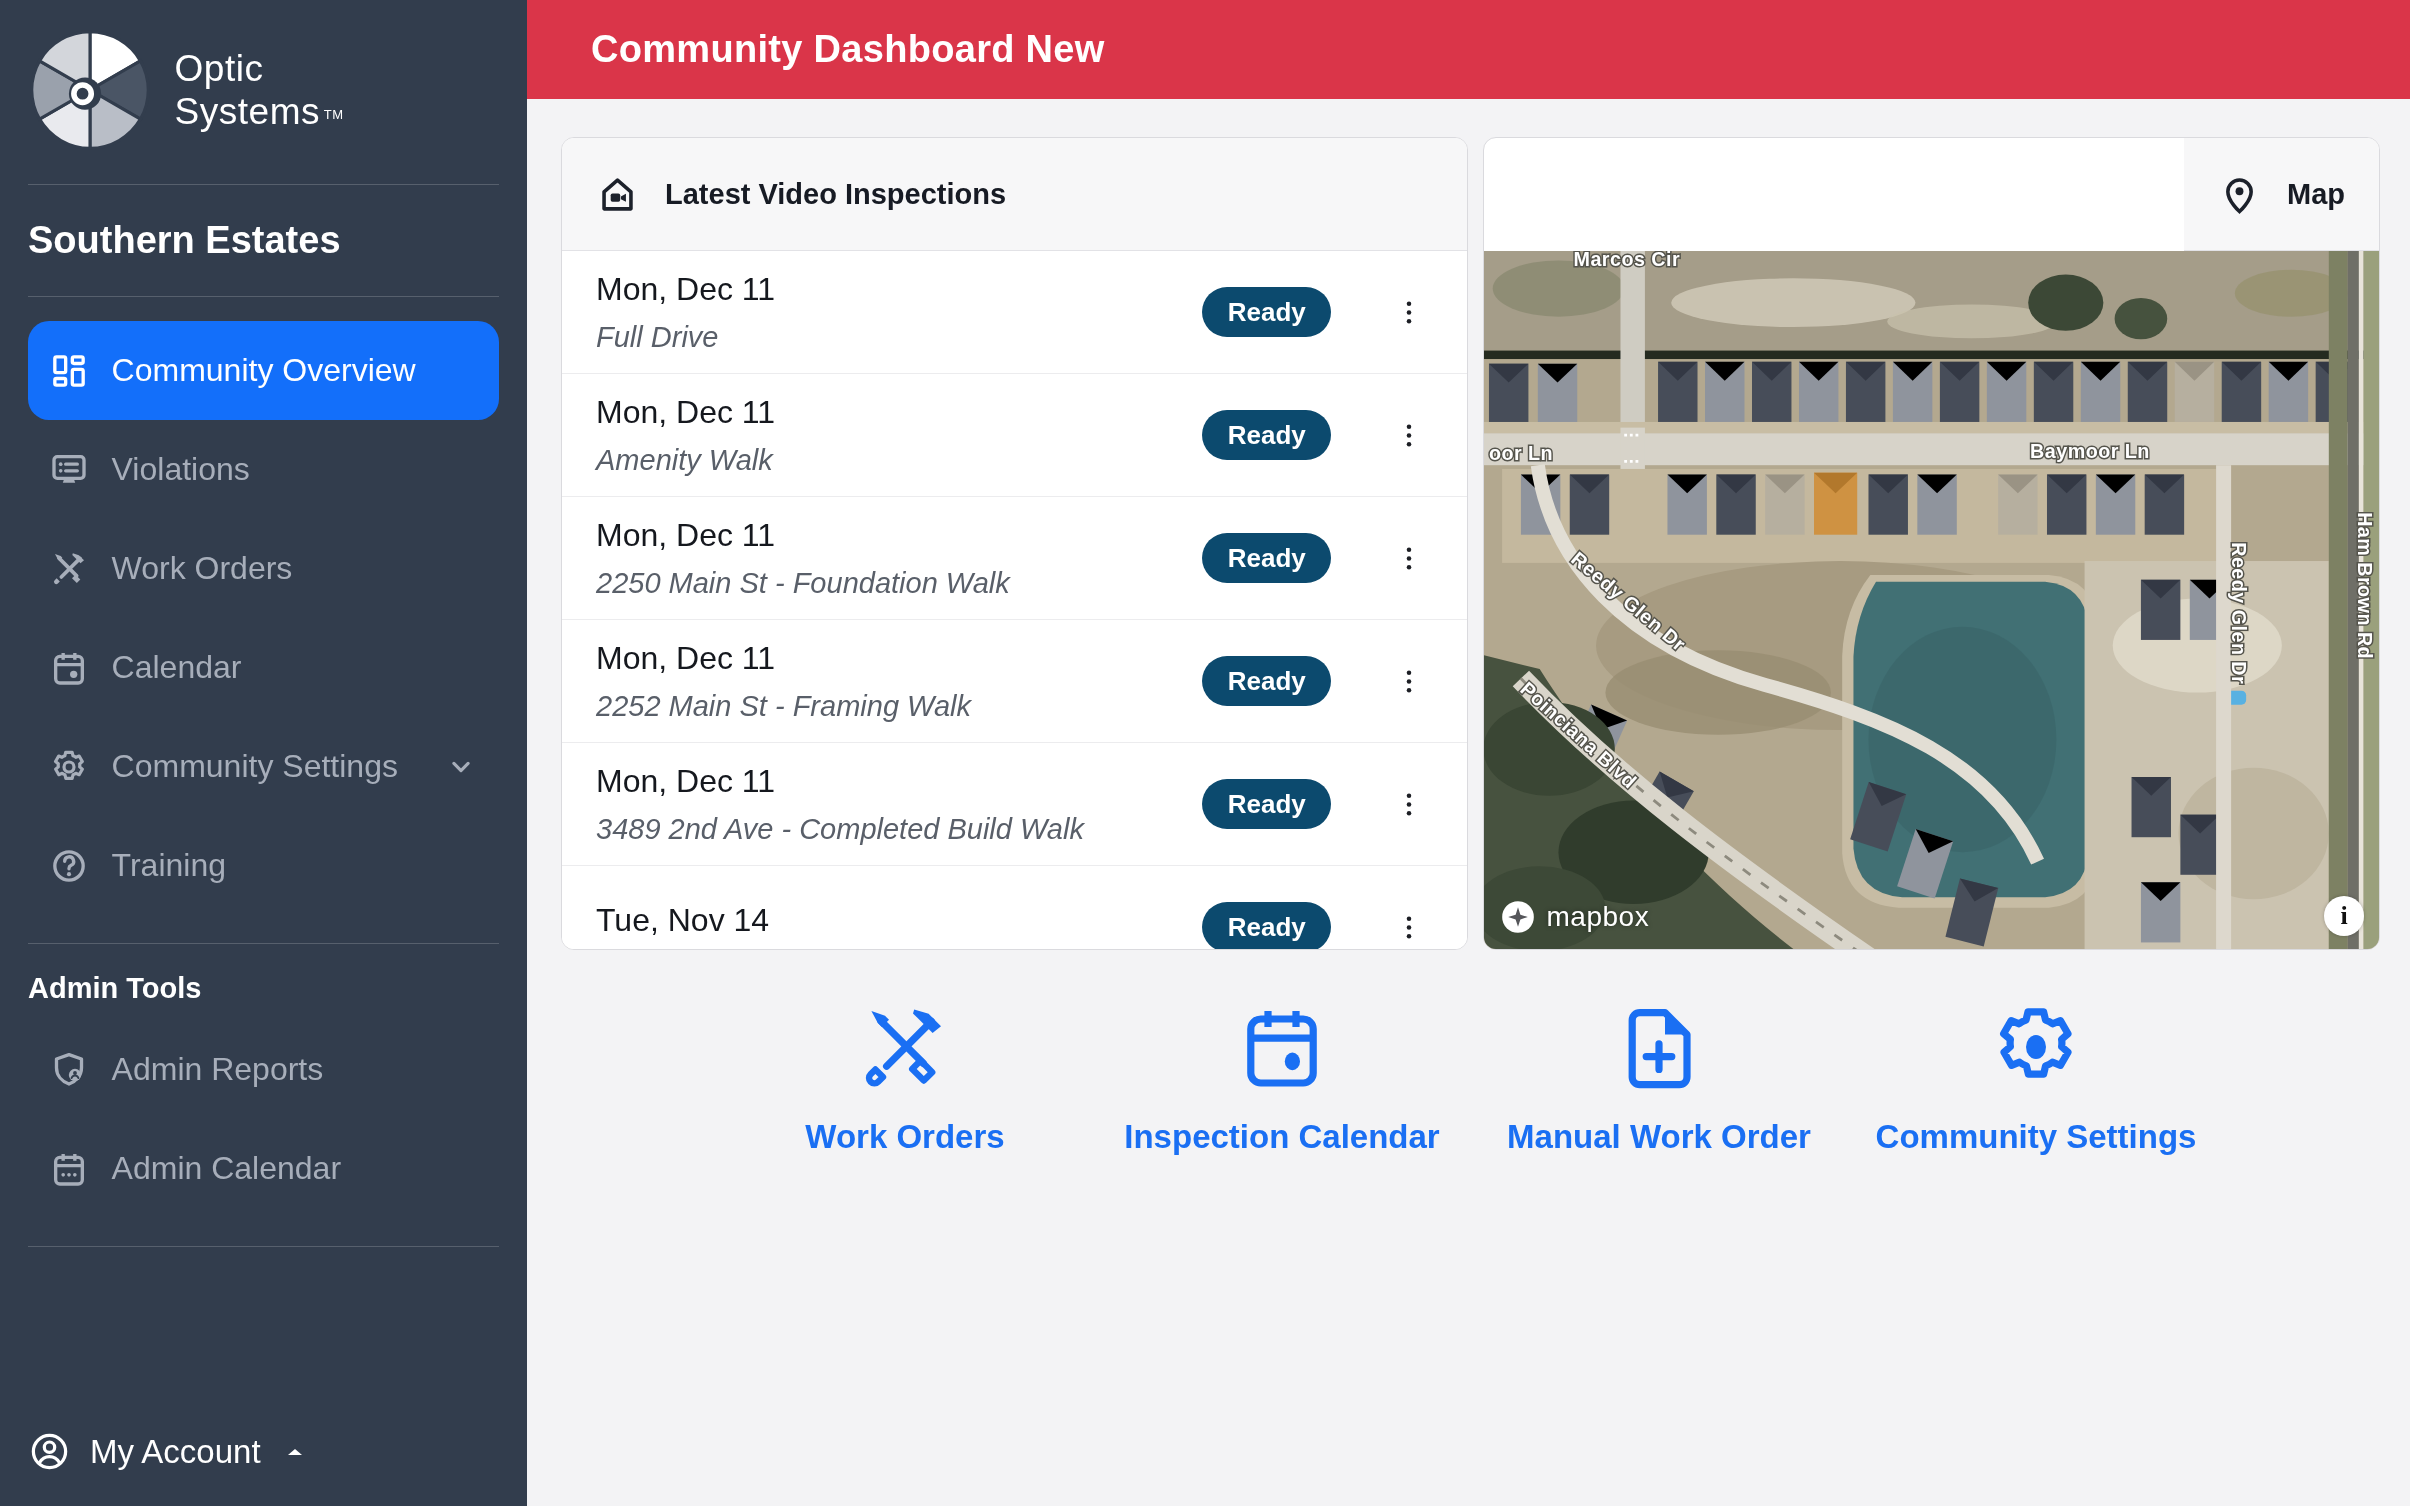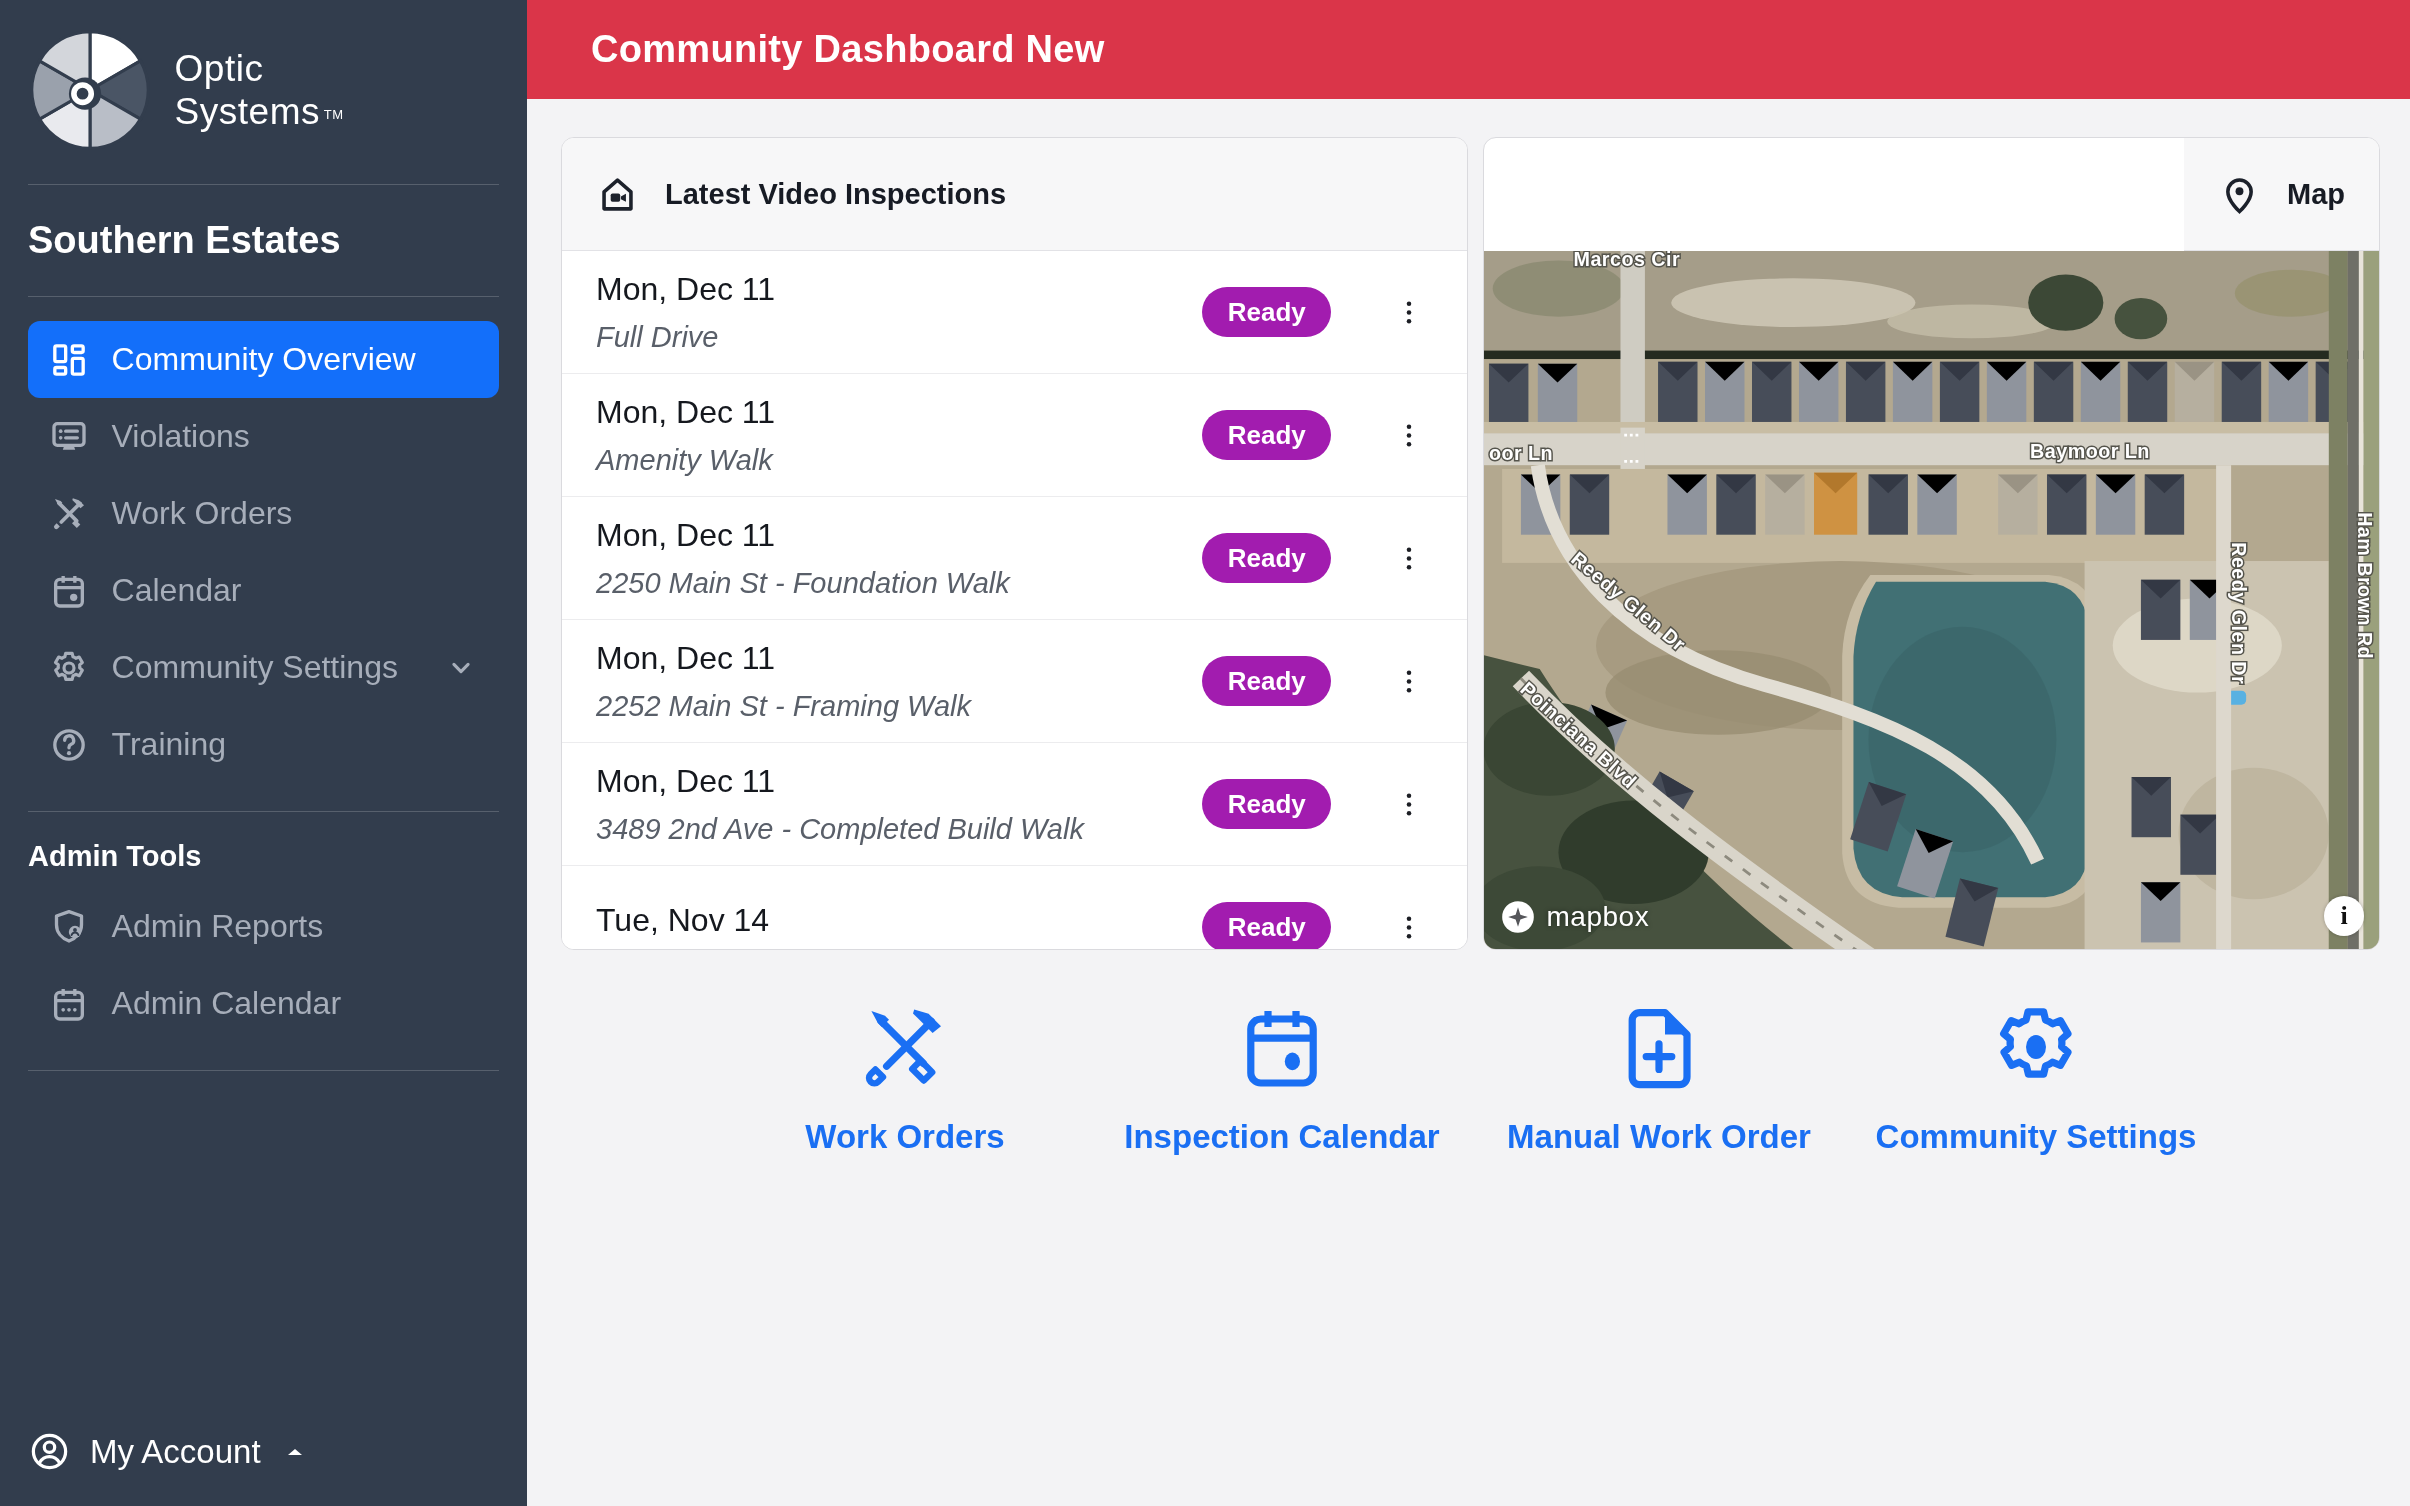--- a/index.html
+++ b/index.html
@@ -8,21 +8,21 @@
 
   
   .sidebar { width:527px; min-width:527px; height:1507px; background:#323d4d; color:#a7aeba; display:flex; flex-direction:column; }
   .logo-row { display:flex; align-items:center; gap:22.6px; padding:28px 28px 5.6px 28px; }
   .logo-mark { width:124px; height:124px; flex:0 0 auto; }
   .logo-text { color:#fff; font-weight:normal; font-size:37px; line-height:43px; letter-spacing:0.5px; position:relative; }
   .logo-tm { font-size:13px; vertical-align:top; position:relative; top:3px; margin-left:3.8px; }
   .divider { border-top:0.9px solid rgba(255,255,255,.18); margin:0 28px; }
   .community-name { color:#fff; font-weight:bold; font-size:38px; padding:34px 28px; }
   .nav { padding:24.5px 28px 0 28px; }
-  .nav-item { display:flex; align-items:center; gap:22.6px; height:77px; padding:0 21px; border-radius:12px; font-size:32px; color:#a7aeba; cursor:pointer; position:relative; }
+  .nav-item { display:flex; align-items:center; gap:22.6px; height:99px; padding:0 21px; border-radius:21px; font-size:32px; color:#a7aeba; cursor:pointer; position:relative; }
   .nav-item.active { background:#136ffa; color:#fff; }
   .nav-icon { width:40px; height:40px; flex:0 0 auto; }
   .nav-chevron { width:34px; height:34px; margin-left:auto; }
   .section-block { padding:0 28px; }
   .section-heading { color:#fff; font-weight:bold; font-size:29px; padding:28px 0 15px 0; }
   .sidebar-spacer { flex:1; }
   .account-row { display:flex; align-items:center; gap:19px; color:#fff; font-size:33px; padding:0 44px 34px 28px; cursor:pointer; }
   .account-icon { width:43px; height:43px; }
   .caret-up { width:28px; height:28px; margin-left:1.9px; }
 
@@ -37,21 +37,21 @@
   .card-map { flex:956 0 0; display:flex; flex-direction:column;align-items:flex-end; }
   .card-head { height:113px; background:#f7f7f8; border-bottom:0.9px solid #e2e2e6; display:flex; align-items:center; gap:26px; padding:0 34px; flex:0 0 auto; }
   .card-head-icon { width:43px; height:43px; color:#1c212b; }
   .card-title { font-size:29px; font-weight:600; color:#171b24; }
 
   .list { height:699px; overflow:hidden; }
   .row { height:123px; display:flex; align-items:center; padding:0 32px 0 34px; border-bottom:0.9px solid #ececee; cursor:pointer; background:#fff; }
   .row-texts { flex:1; min-width:0; }
   .row-date { font-size:32px; color:#15181e; }
   .row-sub { font-size:29px; font-style:italic; color:#595f69; margin-top:13px; }
-  .badge { background:#a21caf; color:#fff; font-weight:bold; font-size:26px; padding:9.4px 25.4px; border-radius:941px; flex:0 0 auto; }
+  .badge { background:#0c4a6e; color:#fff; font-weight:bold; font-size:26px; padding:9.4px 25.4px; border-radius:941px; flex:0 0 auto; }
   .kebab-btn { width:53px; height:72px; margin-left:51px; display:flex; align-items:center; justify-content:center; cursor:pointer; color:#1c1e24; flex:0 0 auto; }
   .kebab-btn svg { width:32px; height:53px; }
 
   .map-body { position:relative; flex:1; overflow:hidden; }
   .map-body > svg.mapscene { display:block; width:100%; height:100%; cursor:grab; }
   .map-attrib { position:absolute; left:15px; bottom:13px; display:flex; align-items:center; gap:9.4px; cursor:pointer; }
   .map-attrib svg { width:38px; height:38px; }
   .map-attrib-text { color:#fff; font-size:28px; font-weight:500; letter-spacing:0.5px; text-shadow:0 0 5.6px rgba(0,0,0,.45); }
   .map-info-btn { position:absolute; right:15px; bottom:13px; width:40px; height:40px; background:#fff; border-radius:50%; display:flex; align-items:center; justify-content:center; font-weight:bold; font-size:26px; color:#111; font-family:"Liberation Serif","DejaVu Serif",serif; cursor:pointer; box-shadow:0 0 3.8px rgba(0,0,0,.25); }
 

